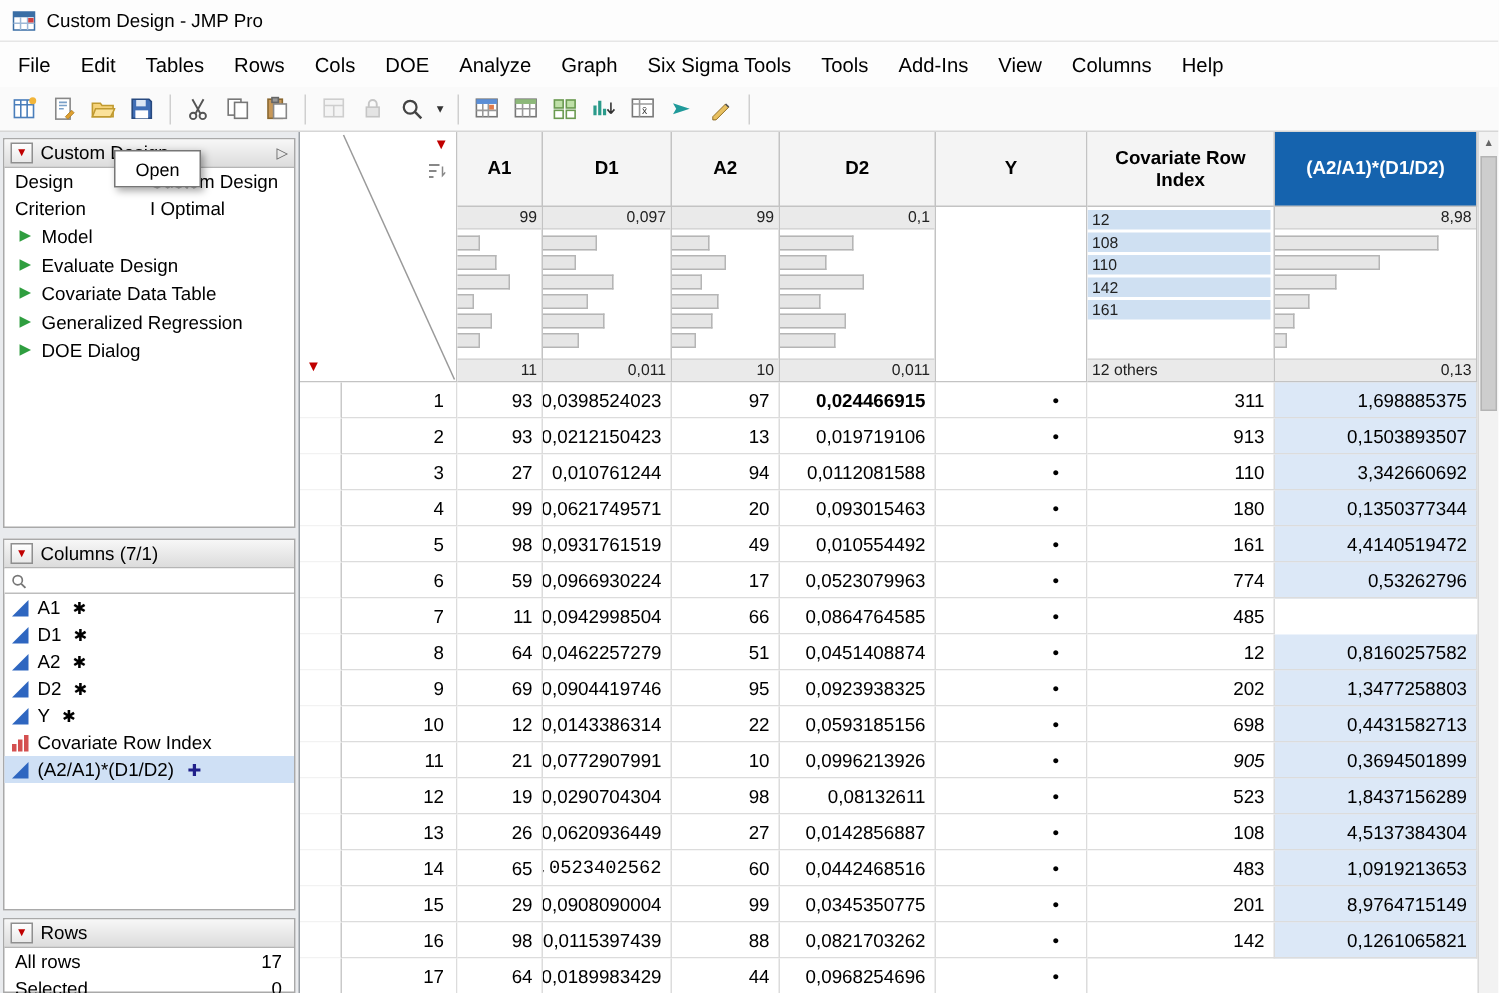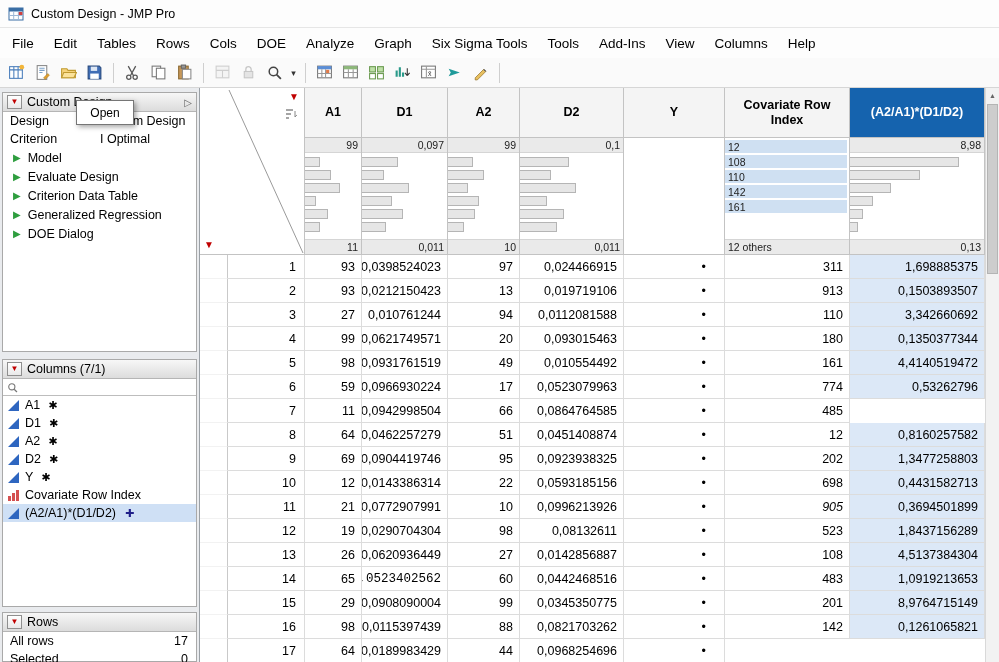--- a/index.html
+++ b/index.html
@@ -270,21 +270,21 @@
           <div class="script-item">
             <span class="green-tri">▶</span>
             <span>Model</span>
           </div>
           <div class="script-item">
             <span class="green-tri">▶</span>
             <span>Evaluate Design</span>
           </div>
           <div class="script-item">
             <span class="green-tri">▶</span>
-            <span>Criterion Data Table</span>
+            <span>Covariate Data Table</span>
           </div>
           <div class="script-item">
             <span class="green-tri">▶</span>
             <span>Generalized Regression</span>
           </div>
           <div class="script-item">
             <span class="green-tri">▶</span>
             <span>DOE Dialog</span>
           </div>
         </div>
@@ -461,21 +461,21 @@
             <div class="minstrip">0,13</div>
           </div>
         </div>
       <div id="rows">
           <div class="drow">
             <div class="cell gut" style="width: 28px;"></div>
             <div class="cell rn" style="width: 77px;">1</div>
             <div class="cell" style="width: 57px;">93</div>
             <div class="cell" style="width: 86px;">0,0398524023</div>
             <div class="cell" style="width: 72px;">97</div>
-            <div class="cell" style="width: 104px;">0,024466915</div>
+            <div class="cell" style="width: 104px; font-weight: bold;">0,024466915</div>
             <div class="cell ycell" style="width: 101px;">•</div>
             <div class="cell" style="width: 125px;">311</div>
             <div class="cell sel" style="width: 135px;">1,698885375</div>
           </div>
           <div class="drow">
             <div class="cell gut" style="width: 28px;"></div>
             <div class="cell rn" style="width: 77px;">2</div>
             <div class="cell" style="width: 57px;">93</div>
             <div class="cell" style="width: 86px;">0,0212150423</div>
             <div class="cell" style="width: 72px;">13</div>

